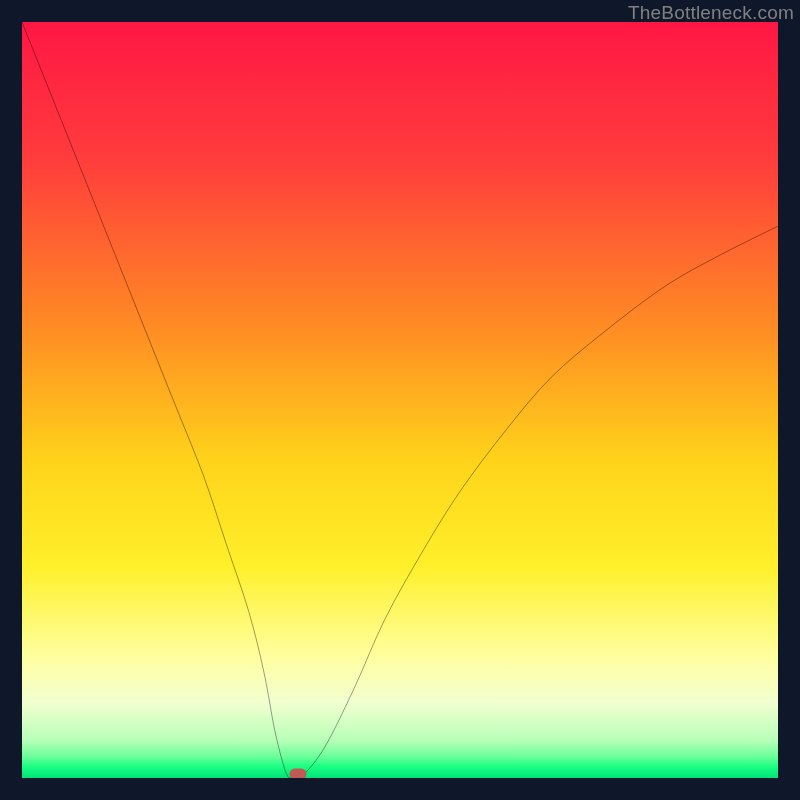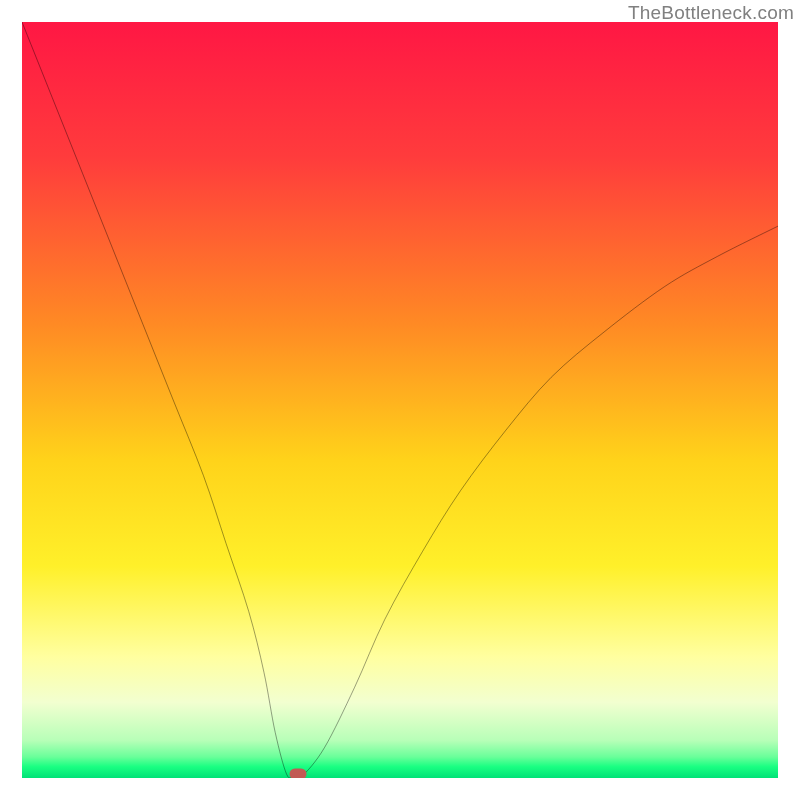--- a/index.html
+++ b/index.html
@@ -8,21 +8,21 @@
     width: 800px;
     height: 800px;
     overflow: hidden;
     background: #000;
     font-family: Arial, Helvetica, sans-serif;
   }
   .frame {
     position: relative;
     width: 800px;
     height: 800px;
-    background: #ffffff;
+    background: #0f172a;
   }
   .plot {
     position: absolute;
     left: 22px;
     top: 22px;
     width: 756px;
     height: 756px;
     overflow: hidden;
   }
   .gradient {

